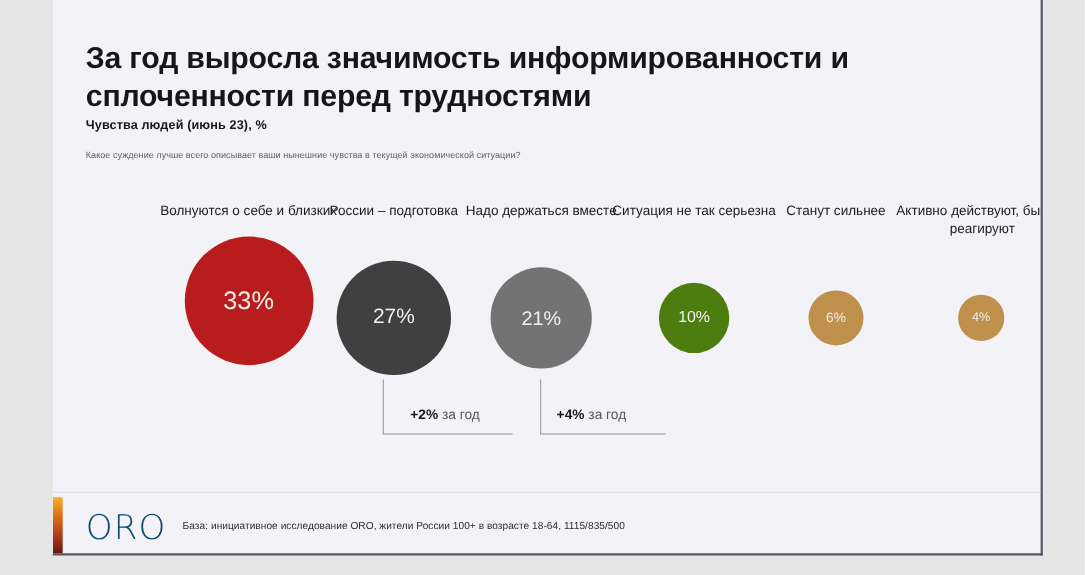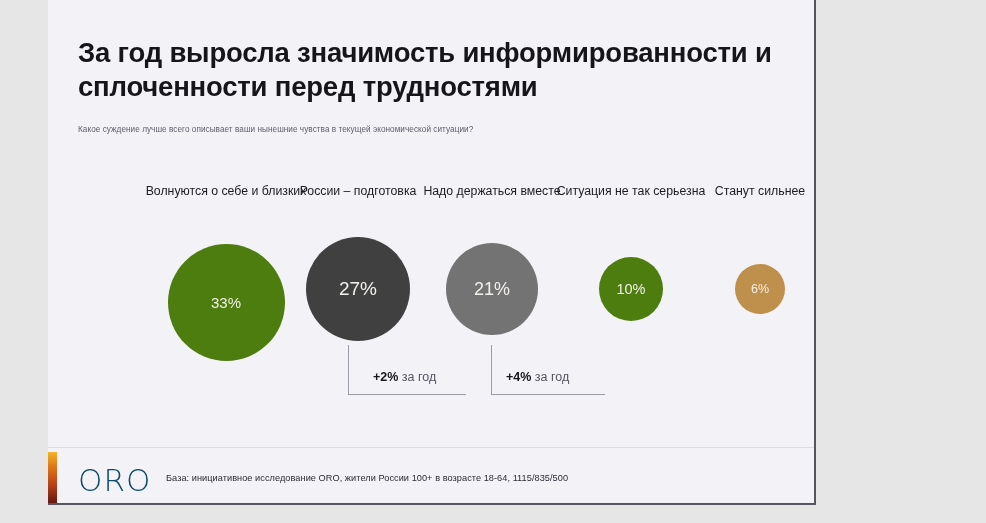--- a/index.html
+++ b/index.html
@@ -11,21 +11,21 @@
     height: 523px;
     background: #e6e6e6;
     font-family: "Liberation Sans", sans-serif;
     overflow: hidden;
   }
 
   #slide {
     position: absolute;
     left: 48px;
     top: 0px;
-    width: 768px;
+    width: 900px;
     height: 505px;
     background: #f3f2f6;
     border-right: 2px solid #55555f;
     border-bottom: 2px solid #55555f;
     box-sizing: border-box;
     overflow: hidden;
   }
 
   
   #title {
@@ -149,28 +149,29 @@
   }
 </style>
 </head>
 <body>
 
 <div id="slide">
 
   <h1 id="title">За год выросла значимость информированности и сплоченности перед трудностями</h1>
 
   <div id="subtitle-block">
+    <div id="subtitle">Чувства людей (июнь 23), %</div>
     <div id="question">Какое суждение лучше всего описывает ваши нынешние чувства в текущей экономической ситуации?</div>
   </div>
 
   <div id="chart">
       <div class="col" style="left: 90px; width: 176px;">
         <div class="col-label">Волнуются о себе и близких</div>
       </div>
-      <div class="bubble" style="width: 117px; height: 117px; left: 119.5px; top: 244px; background: #4d7c0f; font-size: 15px;">33%</div>
+      <div class="bubble" style="width: 117px; height: 117px; left: 119.5px; top: 215px; background: #b91c1c; font-size: 23px;">33%</div>
       <div class="col" style="left: 232px; width: 156px;">
         <div class="col-label">России – подготовка</div>
       </div>
       <div class="bubble" style="width: 104px; height: 104px; left: 258px; top: 237px; background: #404040; font-size: 19px;">27%</div>
       <div class="col" style="left: 366px; width: 156px;">
         <div class="col-label">Надо держаться вместе</div>
       </div>
       <div class="bubble" style="width: 92px; height: 92px; left: 398px; top: 243px; background: #737373; font-size: 18px;">21%</div>
       <div class="col" style="left: 497px; width: 172px;">
         <div class="col-label">Ситуация не так серьезна</div>

